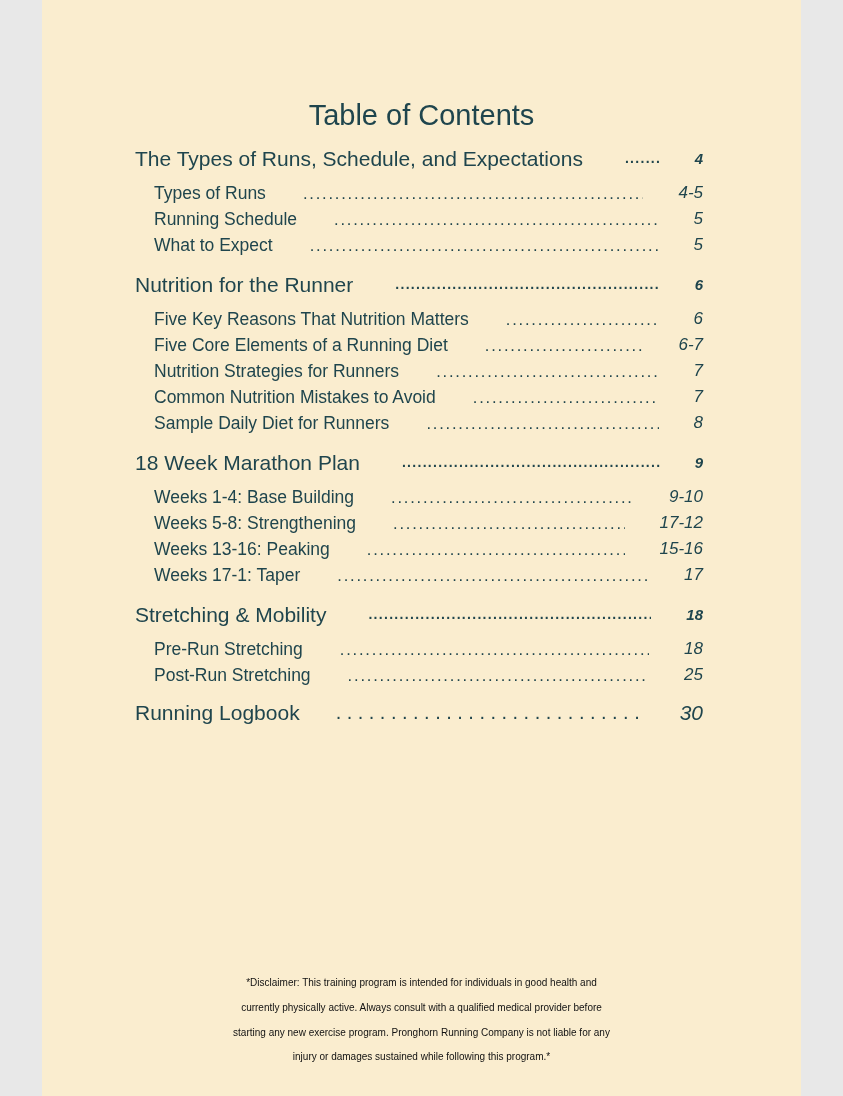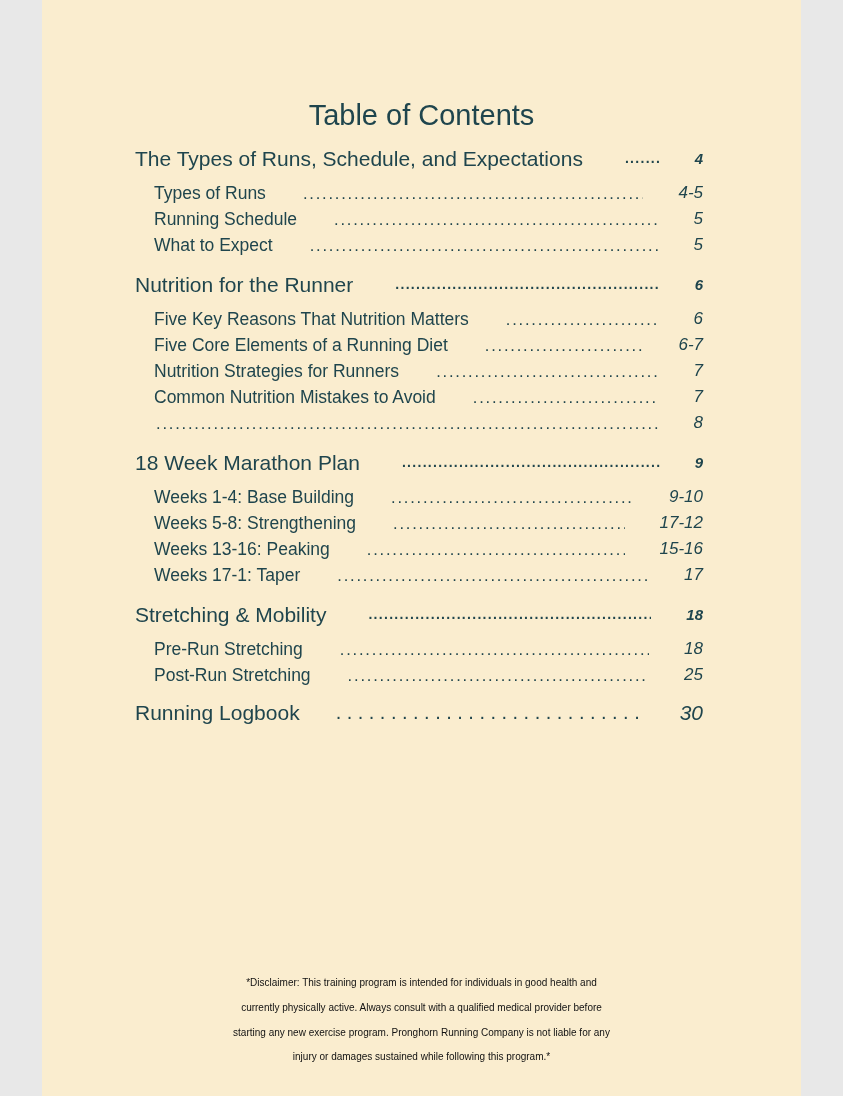--- a/index.html
+++ b/index.html
@@ -136,20 +136,21 @@
           <span class="label">Nutrition Strategies for Runners</span>
           <span class="leader"></span>
           <span class="pagenum">7</span>
         </div>
         <div class="row item-row">
           <span class="label">Common Nutrition Mistakes to Avoid</span>
           <span class="leader"></span>
           <span class="pagenum">7</span>
         </div>
         <div class="row item-row">
+          <span class="label">Sample Daily Diet for Runners</span>
           <span class="leader"></span>
           <span class="pagenum">8</span>
         </div>
       </div>
       <div class="row section-row">
         <span class="label">18 Week Marathon Plan</span>
         <span class="leader"></span>
         <span class="pagenum">9</span>
       </div>
       <div class="items">

